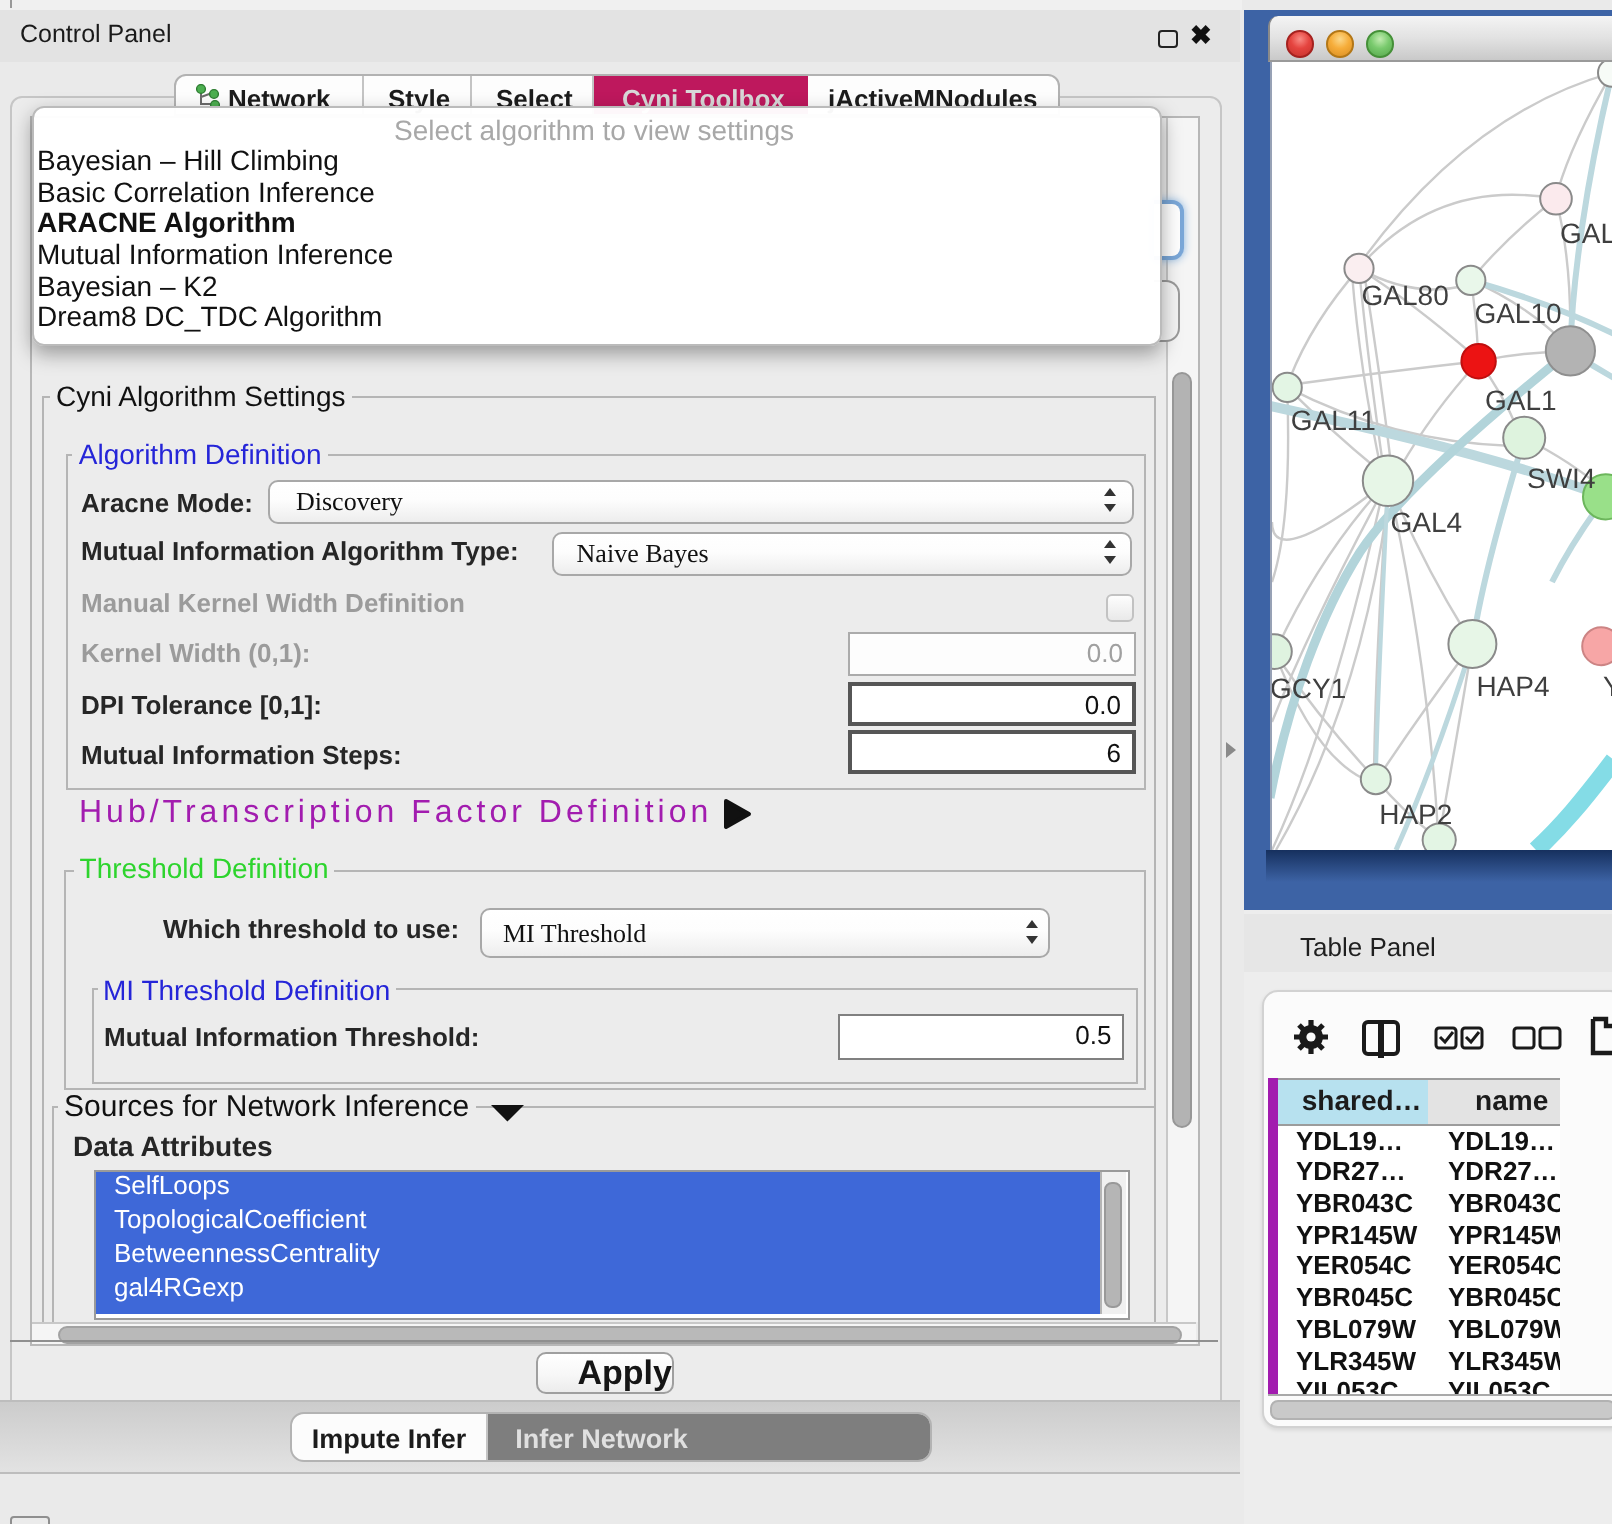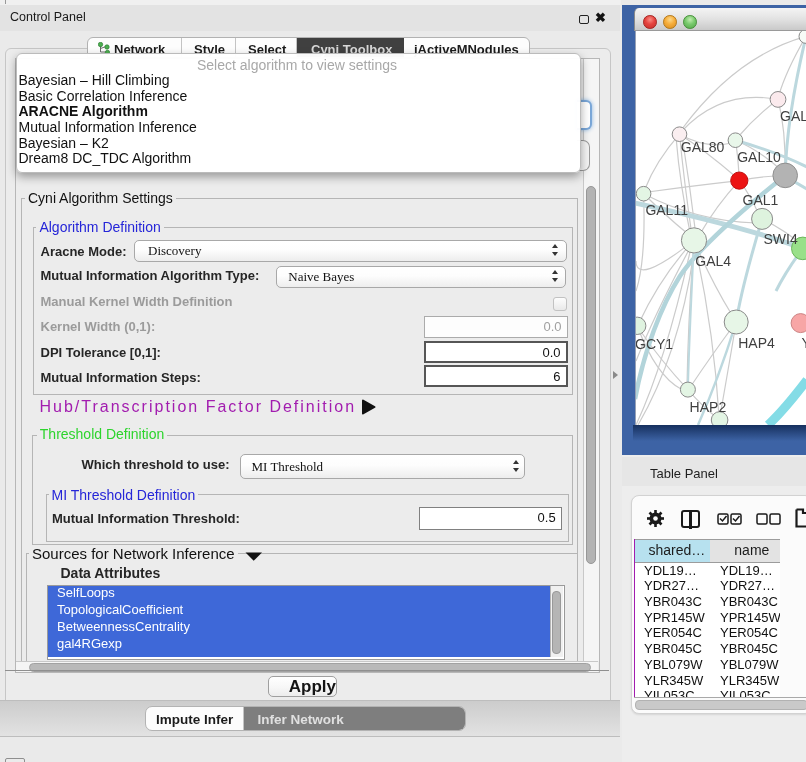--- a/index.html
+++ b/index.html
@@ -44,21 +44,21 @@
       <circle cx="9.5" cy="10.5" r="2.2" fill="#4caf50" stroke="#2e7d32" stroke-width="0.7"></circle>
     </svg>
     <span class="tseg ab" style="left:26px;top:4px;">Network</span>
   </div>
   <div style="width:53px;border-right:1px solid #c4c4c4;position:relative;">
       <span class="tseg ab" style="left:12px;top:4px;">Style</span>
     </div>
   <div style="width:60px;border-right:1px solid #c4c4c4;position:relative;">
       <span class="tseg ab" style="left:12px;top:4px;">Select</span>
     </div>
-  <div style="width:107px;background:#404040;position:relative;">
+  <div style="width:107px;background:#be185d;position:relative;">
       <span class="tseg ab" style="left:14px;top:4px;color:#d8d8d8;">Cyni Toolbox</span>
     </div>
   <div style="flex:1;position:relative;">
       <span class="tseg ab" style="left:10px;top:4px;">jActiveMNodules</span>
     </div>
 </div>
 
 <div class="ab" style="left:15px;top:58px;width:583px;height:613px;border:1px solid #b7b7b7;background:#ececec;"></div>
 
 <div class="ab" style="left:583px;top:59px;width:15px;height:602px;background:#f5f5f5;border-left:1px solid #c8c8c8;"></div>
@@ -120,21 +120,21 @@
 <div class="gtitle" style="left:48.5px;top:487.7px;color:#2525d8;">MI Threshold Definition</div>
 
 <div class="lbl" style="left:52px;top:512px;">Mutual Information Threshold:</div>
 <div class="fld" style="left:418.7px;top:507px;width:136px;height:20.7px;line-height:20.7px;border:1px solid #808080;padding-right:5px;">0.5</div>
 
 <div class="grp" style="left:26.2px;top:553.3px;width:549.4px;height:107px;border-bottom:none;"></div>
 <div class="gtitle" style="left:29px;top:545.9px;color:#111;font-size:15px;line-height:15px;">Sources for Network Inference</div>
 <svg class="ab" style="left:243.5px;top:550.5px;" width="20" height="11" viewBox="0 0 20 11">
   <path d="M1.5 1.5 L18 1.5 L9.7 9.8 Z" fill="#111"></path>
 </svg>
-<div class="lbl" style="left:36.5px;top:566.1px;font-size:14px;line-height:14px;margin-left:24px;">Data Attributes</div>
+<div class="lbl" style="left:36.5px;top:566.1px;font-size:14px;line-height:14px;">Data Attributes</div>
 
 <div class="ab" style="left:46.5px;top:584.6px;width:516px;height:73px;border:1px solid #9a9a9a;background:#fff;"></div>
 <div class="ab" style="left:47.5px;top:585.6px;width:502px;height:71.5px;background:#3e68d8;"></div>
 <div class="ab" style="left:57px;top:585px;font-size:13px;color:#fff;line-height:16.9px;">SelfLoops<br>TopologicalCoefficient<br>BetweennessCentrality<br>gal4RGexp</div>
 <div class="ab" style="left:549.5px;top:585.6px;width:12.5px;height:71.5px;background:#f0f0f0;border-left:1px solid #b5b5b5;"></div>
 <div class="ab" style="left:551.5px;top:590.5px;width:7.5px;height:61px;background:#b5b5b5;border:1px solid #999;border-radius:4px;"></div>
 
 <div class="ab" style="left:5px;top:669.8px;width:604px;height:1px;background:#8f8f8f;"></div>
 <div class="ab" style="left:268px;top:675.8px;width:67px;height:19px;border:1px solid #9f9f9f;border-radius:5px;background:linear-gradient(180deg,#ffffff 0%,#f7f7f7 55%,#ececec 100%);text-align:right;font-size:17px;font-weight:bold;color:#151515;line-height:19px;">Apply</div>
 
@@ -276,21 +276,21 @@
 <svg class="ab" style="left:756px;top:512.5px;" width="26" height="12" viewBox="0 0 26 12">
   <g fill="none" stroke="#1a1a1a" stroke-width="1.5">
     <rect x="1" y="1" width="10" height="10" rx="1.5"></rect>
     <rect x="14" y="1" width="10" height="10" rx="1.5"></rect>
   </g>
 </svg>
 <svg class="ab" style="left:795px;top:508px;" width="11" height="20" viewBox="0 0 11 20">
   <path d="M1.5 1.5 L8 1.5 L8 5 L11 5 M1.5 1.5 L1.5 18.5 L11 18.5" fill="none" stroke="#1a1a1a" stroke-width="2.2"></path>
 </svg>
 
-<div class="ab" style="left:633.5px;top:539.4px;width:146px;height:157.2px;overflow:hidden;border-left:1px solid #a21caf;box-sizing:border-box;">
+<div class="ab" style="left:633.5px;top:539.4px;width:146px;height:157.2px;overflow:hidden;border-left:5px solid #a21caf;box-sizing:border-box;font-weight:bold;">
   <div class="ab" style="left:0;top:0;width:100%;height:23.2px;border-top:1px solid #9c9c9c;border-bottom:1px solid #9c9c9c;box-sizing:border-box;">
     <div class="ab" style="left:0;top:0;width:75.7px;height:100%;background:#b7e1ef;border-right:1px solid #9c9c9c;text-align:center;font-size:14px;color:#1c1c1c;line-height:21px;text-indent:9px;">shared…</div>
     <div class="ab" style="left:75.7px;top:0;width:75.3px;height:100%;background:#e3e3e3;border-right:1px solid #9c9c9c;text-align:center;font-size:14px;color:#1c1c1c;line-height:21px;text-indent:8px;">name</div>
     <div class="ab" style="left:151px;top:0;width:30px;height:100%;background:#b7e1ef;font-size:14px;color:#1c1c1c;line-height:21px;padding-left:15px;">A</div>
   </div>
   <div class="ab" style="left:0;top:23.2px;width:100%;height:134px;background:#fff;font-size:13px;color:#111;">
     <div class="ab" style="left:9.5px;top:0;line-height:15.7px;">YDL19…<br>YDR27…<br>YBR043C<br>YPR145W<br>YER054C<br>YBR045C<br>YBL079W<br>YLR345W<br>YIL053C</div>
     <div class="ab" style="left:85.5px;top:0;line-height:15.7px;">YDL19…<br>YDR27…<br>YBR043C<br>YPR145W<br>YER054C<br>YBR045C<br>YBL079W<br>YLR345W<br>YIL053C</div>
     <div class="ab" style="left:156px;top:0;line-height:15.7px;">13<br>12<br>&nbsp;<br>9.<br>8.<br>9.<br>&nbsp;<br>9.<br>9.</div>
   </div>

